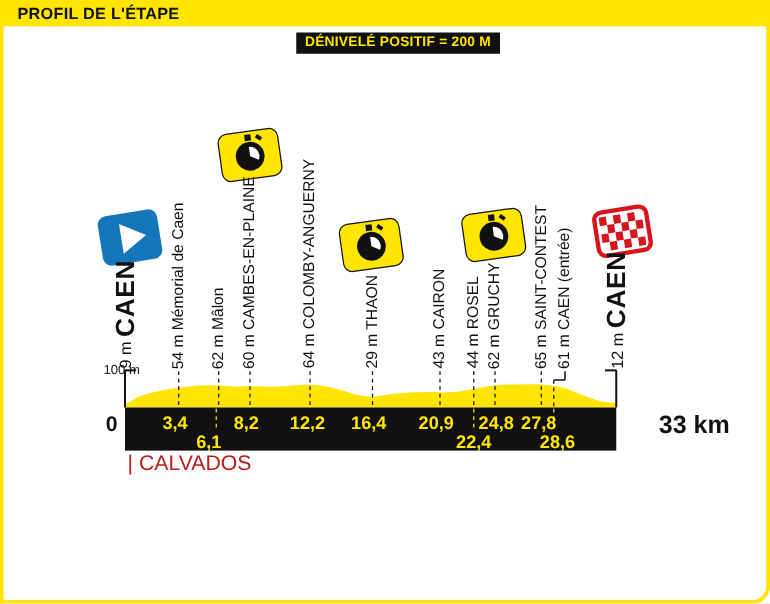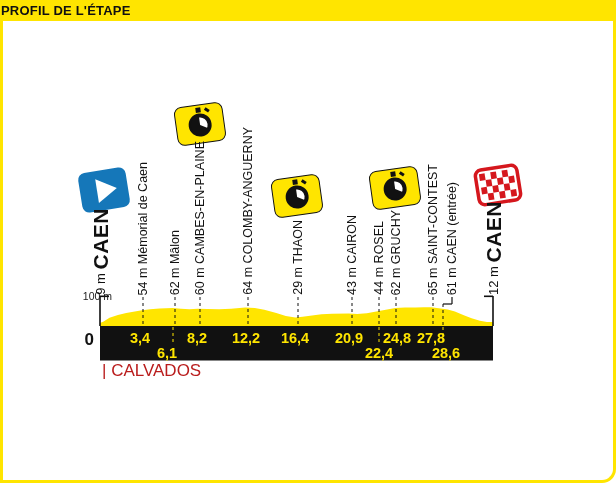--- a/index.html
+++ b/index.html
@@ -3,21 +3,21 @@
 <meta charset="utf-8">
 <style>
   :root{ --yellow:#FFE500; --ink:#111111; }
   html,body{margin:0;padding:0;background:#e9e9e9;font-family:"Liberation Sans",sans-serif;}
   #card{position:relative;width:616px;height:483px;background:#ffffff;overflow:hidden;
         box-shadow:2px 2px 0 #d7d7d7;}
   #frame{position:absolute;inset:0;border:3px solid var(--yellow);border-top:0;
          border-bottom-right-radius:14px;pointer-events:none;z-index:40;}
   #titlebar{position:absolute;left:0;top:0;width:616px;height:21px;background:var(--yellow);
             z-index:41;display:flex;align-items:center;}
-  #titlebar span{font-size:13px;font-weight:bold;color:var(--ink);padding-left:1px;letter-spacing:.2px;}
+  #titlebar span{font-size:13px;font-weight:bold;color:var(--ink);padding-left:14px;letter-spacing:.2px;}
   #badge{position:absolute;left:237px;top:26px;height:17px;background:var(--ink);color:var(--yellow);
          font-size:11px;font-weight:bold;line-height:17px;padding:0 7px;z-index:30;letter-spacing:.2px;}
   #chart{position:absolute;left:0;top:0;z-index:5;}
   #labels{position:absolute;inset:0;z-index:10;pointer-events:none;}
   .vlabel{position:absolute;bottom:188px;writing-mode:vertical-rl;
           transform:translateX(-50%) rotate(180deg);white-space:nowrap;
           font-size:12.5px;color:var(--ink);line-height:15px;}
   .vlabel .big{font-size:21px;font-weight:bold;letter-spacing:.5px;}
   .vlabel .val{font-size:13px;}
   .vlabel.end{line-height:24px;}
@@ -29,20 +29,21 @@
              color:var(--ink);z-index:12;}
   .region-label{position:absolute;left:102px;top:361px;font-size:17px;color:#b91c1c;z-index:12;}
 </style>
 </head>
 <body>
 
 <div id="card">
   <div id="titlebar">
     <span>PROFIL DE L'ÉTAPE</span>
   </div>
+  <div id="badge">DÉNIVELÉ POSITIF = 200 M</div>
 
   <svg id="chart" width="616" height="483">
       <polygon points="100,326 100.0,323.0 103.6,321.6 109.5,317.7 117.9,314.9 126.2,312.9 140.5,310.4 150.0,309.3 159.5,308.4 172.6,308.1 181.0,308.7 189.3,309.3 197.7,308.7 207.2,309.0 219.1,309.3 231.0,308.7 245.3,307.6 254.8,308.1 264.3,309.8 276.3,312.9 285.8,316.0 295.3,317.4 302.5,316.8 312.0,315.4 321.5,314.3 332.2,313.7 348.9,313.5 357.2,314.0 366.8,313.2 376.3,311.5 385.8,309.8 395.3,308.1 404.9,307.6 415.6,307.6 423.9,307.3 431.1,307.3 440.6,308.4 447.7,309.5 454.9,311.5 463.2,314.9 471.6,318.2 479.9,320.7 487.0,321.9 493.0,322.1 493,326" fill="#FFE500"></polygon>
       <line x1="100" y1="296" x2="100" y2="326" stroke="#111111" stroke-width="1.6"></line>
       <line x1="100" y1="296.3" x2="109" y2="296.3" stroke="#111111" stroke-width="1.6"></line>
       <line x1="143" y1="297" x2="143" y2="325" stroke="#111111" stroke-width="1" stroke-dasharray="3 3"></line>
       <line x1="175" y1="297" x2="175" y2="325" stroke="#111111" stroke-width="1" stroke-dasharray="3 3"></line>
       <line x1="200" y1="297" x2="200" y2="325" stroke="#111111" stroke-width="1" stroke-dasharray="3 3"></line>
       <line x1="248" y1="297" x2="248" y2="325" stroke="#111111" stroke-width="1" stroke-dasharray="3 3"></line>
       <line x1="298" y1="297" x2="298" y2="325" stroke="#111111" stroke-width="1" stroke-dasharray="3 3"></line>
@@ -131,16 +132,17 @@
       <div class="vlabel" style="left: 352px;">43 m CAIRON</div>
       <div class="vlabel" style="left: 379px;">44 m ROSEL</div>
       <div class="vlabel" style="left: 396px;">62 m GRUCHY</div>
       <div class="vlabel" style="left: 433px;">65 m SAINT-CONTEST</div>
       <div class="vlabel" style="left: 452px;">61 m CAEN (entrée)</div>
       <div class="vlabel end" style="left: 494px;"><span class="val">12 m </span><span class="big">CAEN</span></div>
     </div>
 
   <div class="scale-label">100 m</div>
   <div class="zero-label">0</div>
+  <div class="end-label">33 km</div>
   <div class="region-label">| CALVADOS</div>
 
   <div id="frame"></div>
 </div>
 
 </body></html>

